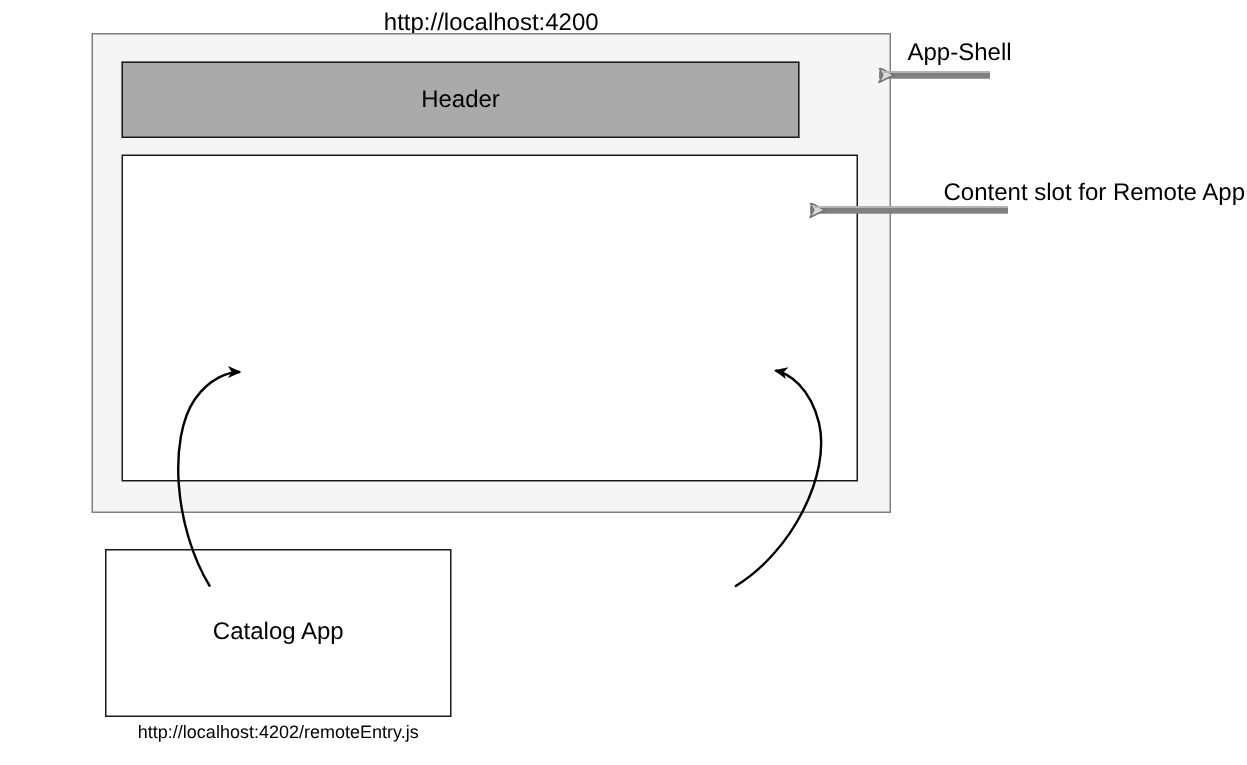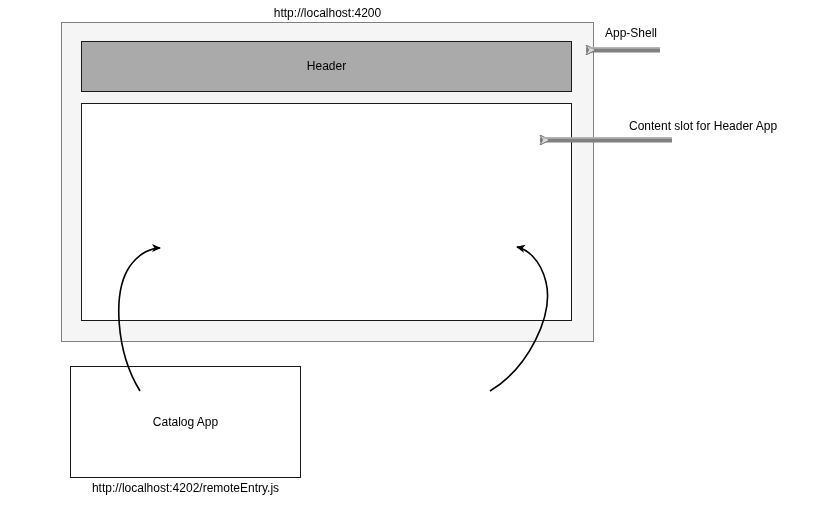--- a/index.html
+++ b/index.html
@@ -12,21 +12,21 @@
     width: 831px;
     height: 510px;
     background: #ffffff;
     font-family: "Liberation Sans", sans-serif;
     overflow: hidden;
   }
   .abs { position: absolute; }
 
   
   .label {
-    font-size: 12px;
+    font-size: 16px;
     color: #000000;
     white-space: pre;
     line-height: 1.2;
   }
   .label.center { text-align: center; }
 
   
   #app-shell-container {
     left: 61px;
     top: 22px;
@@ -34,21 +34,21 @@
     height: 320px;
     background: #f5f5f5;
     border: 1px solid #808080;
     box-sizing: border-box;
   }
 
   
   #header-block {
     left: 81px;
     top: 41px;
-    width: 491px;
+    width: 452px;
     height: 51px;
     background: #aaaaaa;
     border: 1px solid #1a1a1a;
     box-sizing: border-box;
     display: flex;
     align-items: center;
     justify-content: center;
   }
 
   
@@ -123,21 +123,21 @@
   <div class="abs" id="content-slot-block"></div>
 
   <div class="abs remote-box" id="catalog-app-box">
     <span class="label">Catalog App</span>
   </div>
   <div class="abs caption" id="catalog-app-url">http://localhost:4202/remoteEntry.js</div>
 
 
   <div class="abs label" id="app-shell-annotation-label">App-Shell</div>
 
-  <div class="abs label" id="content-slot-annotation-label">Content slot for Header App</div>
+  <div class="abs label" id="content-slot-annotation-label">Content slot for Remote App</div>
 
   <svg class="abs" id="arrow-layer" viewBox="0 0 831 510" xmlns="http://www.w3.org/2000/svg">
 
     <defs>
 
       <marker id="open-head" markerWidth="12" markerHeight="10" refX="11" refY="5" orient="auto" markerUnits="userSpaceOnUse">
         <path d="M11,0 L1,5 L11,10 L8.5,5 Z" fill="#d9d9d9" stroke="#707070" stroke-width="1"></path>
       </marker>
 
       <marker id="solid-head" markerWidth="10" markerHeight="10" refX="8" refY="4" orient="auto" markerUnits="userSpaceOnUse">

